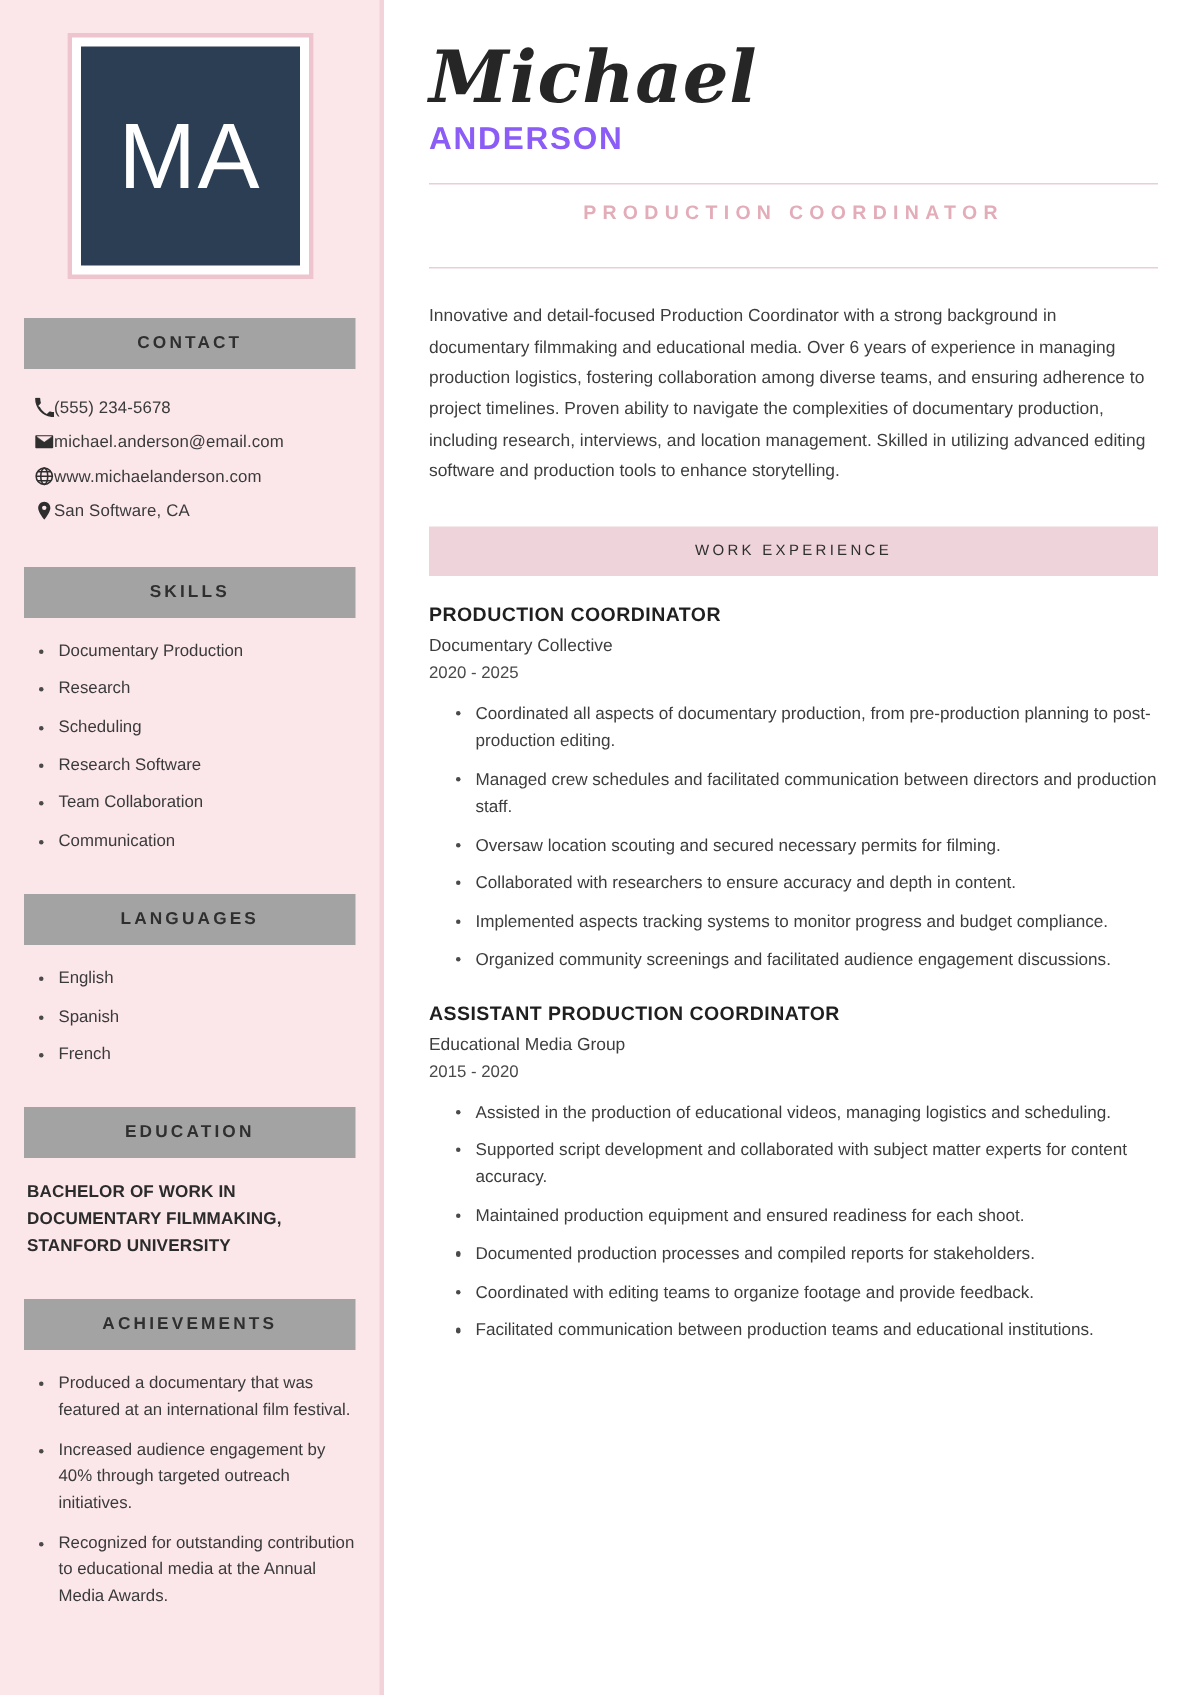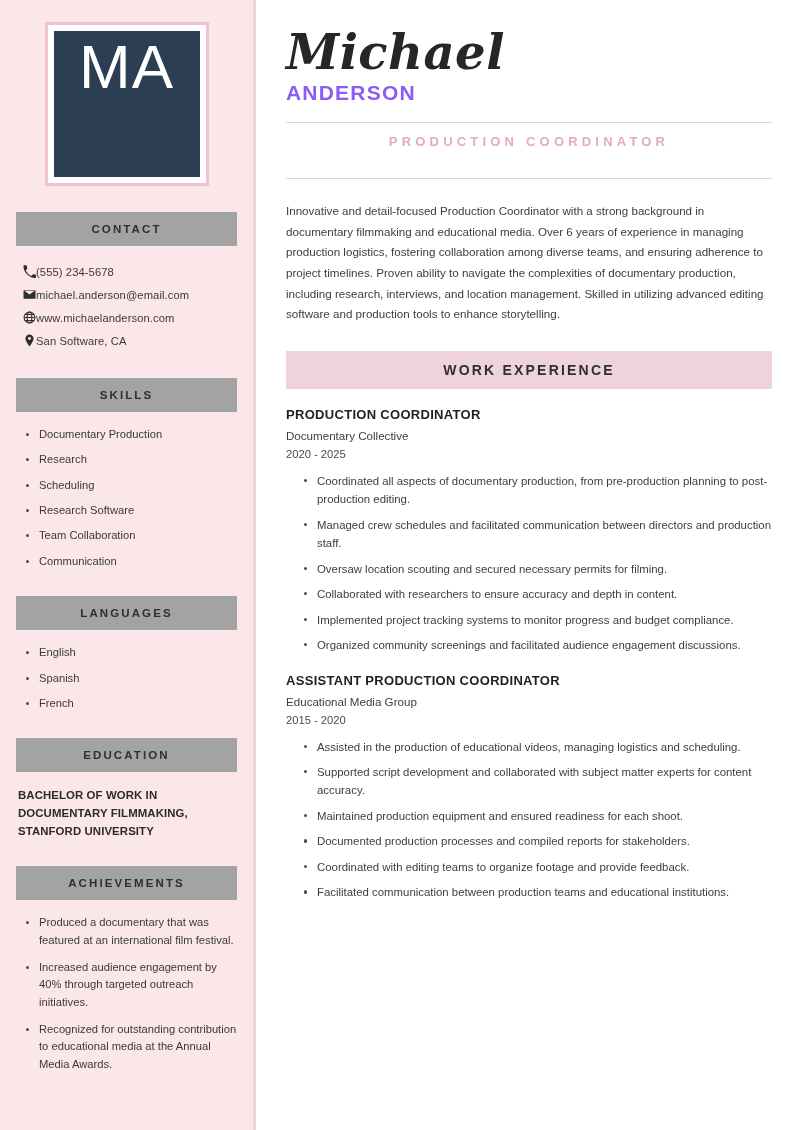--- a/index.html
+++ b/index.html
@@ -41,20 +41,21 @@
     height: 164px;
     border: 3px solid #eec4ce;
     background: #ffffff;
     padding: 6px;
   }
   .monogram-inner {
     width: 100%;
     height: 100%;
     background: #2c3e54;
     display: flex;
+    align-items: center;
     justify-content: center;
   }
   .monogram-text {
     color: #ffffff;
     font-size: 62px;
     font-weight: 400;
     letter-spacing: 1px;
     font-family: "Liberation Sans", sans-serif;
   }
 
@@ -160,22 +161,22 @@
   .summary {
     margin-top: 22px;
     font-size: 11.6px;
     line-height: 1.78;
     color: #3d3d3d;
   }
 
   .main-head {
     background: #eed3da;
     text-align: center;
-    font-size: 14px;
-    font-weight: bold;
+    font-size: 10px;
+    font-weight: normal;
     letter-spacing: 2.2px;
     color: #2f2f2f;
     padding: 11px 4px;
     margin-top: 26px;
   }
 
   .job { margin-top: 18px; }
   .job-role {
     font-size: 13px;
     font-weight: bold;
@@ -320,21 +321,21 @@
 
     <div class="job">
       <div class="job-role">PRODUCTION COORDINATOR</div>
       <div class="job-company">Documentary Collective</div>
       <div class="job-dates">2020 - 2025</div>
       <div class="job-bullets">
         <div class="job-bullet">Coordinated all aspects of documentary production, from pre-production planning to post-production editing.</div>
         <div class="job-bullet">Managed crew schedules and facilitated communication between directors and production staff.</div>
         <div class="job-bullet">Oversaw location scouting and secured necessary permits for filming.</div>
         <div class="job-bullet">Collaborated with researchers to ensure accuracy and depth in content.</div>
-        <div class="job-bullet">Implemented project tracking systems to monitor progress and budget compliance.</div>
+        <div class="job-bullet">Implemented aspects tracking systems to monitor progress and budget compliance.</div>
         <div class="job-bullet">Organized community screenings and facilitated audience engagement discussions.</div>
       </div>
     </div>
 
     <div class="job">
       <div class="job-role">ASSISTANT PRODUCTION COORDINATOR</div>
       <div class="job-company">Educational Media Group</div>
       <div class="job-dates">2015 - 2020</div>
       <div class="job-bullets">
         <div class="job-bullet">Assisted in the production of educational videos, managing logistics and scheduling.</div>

